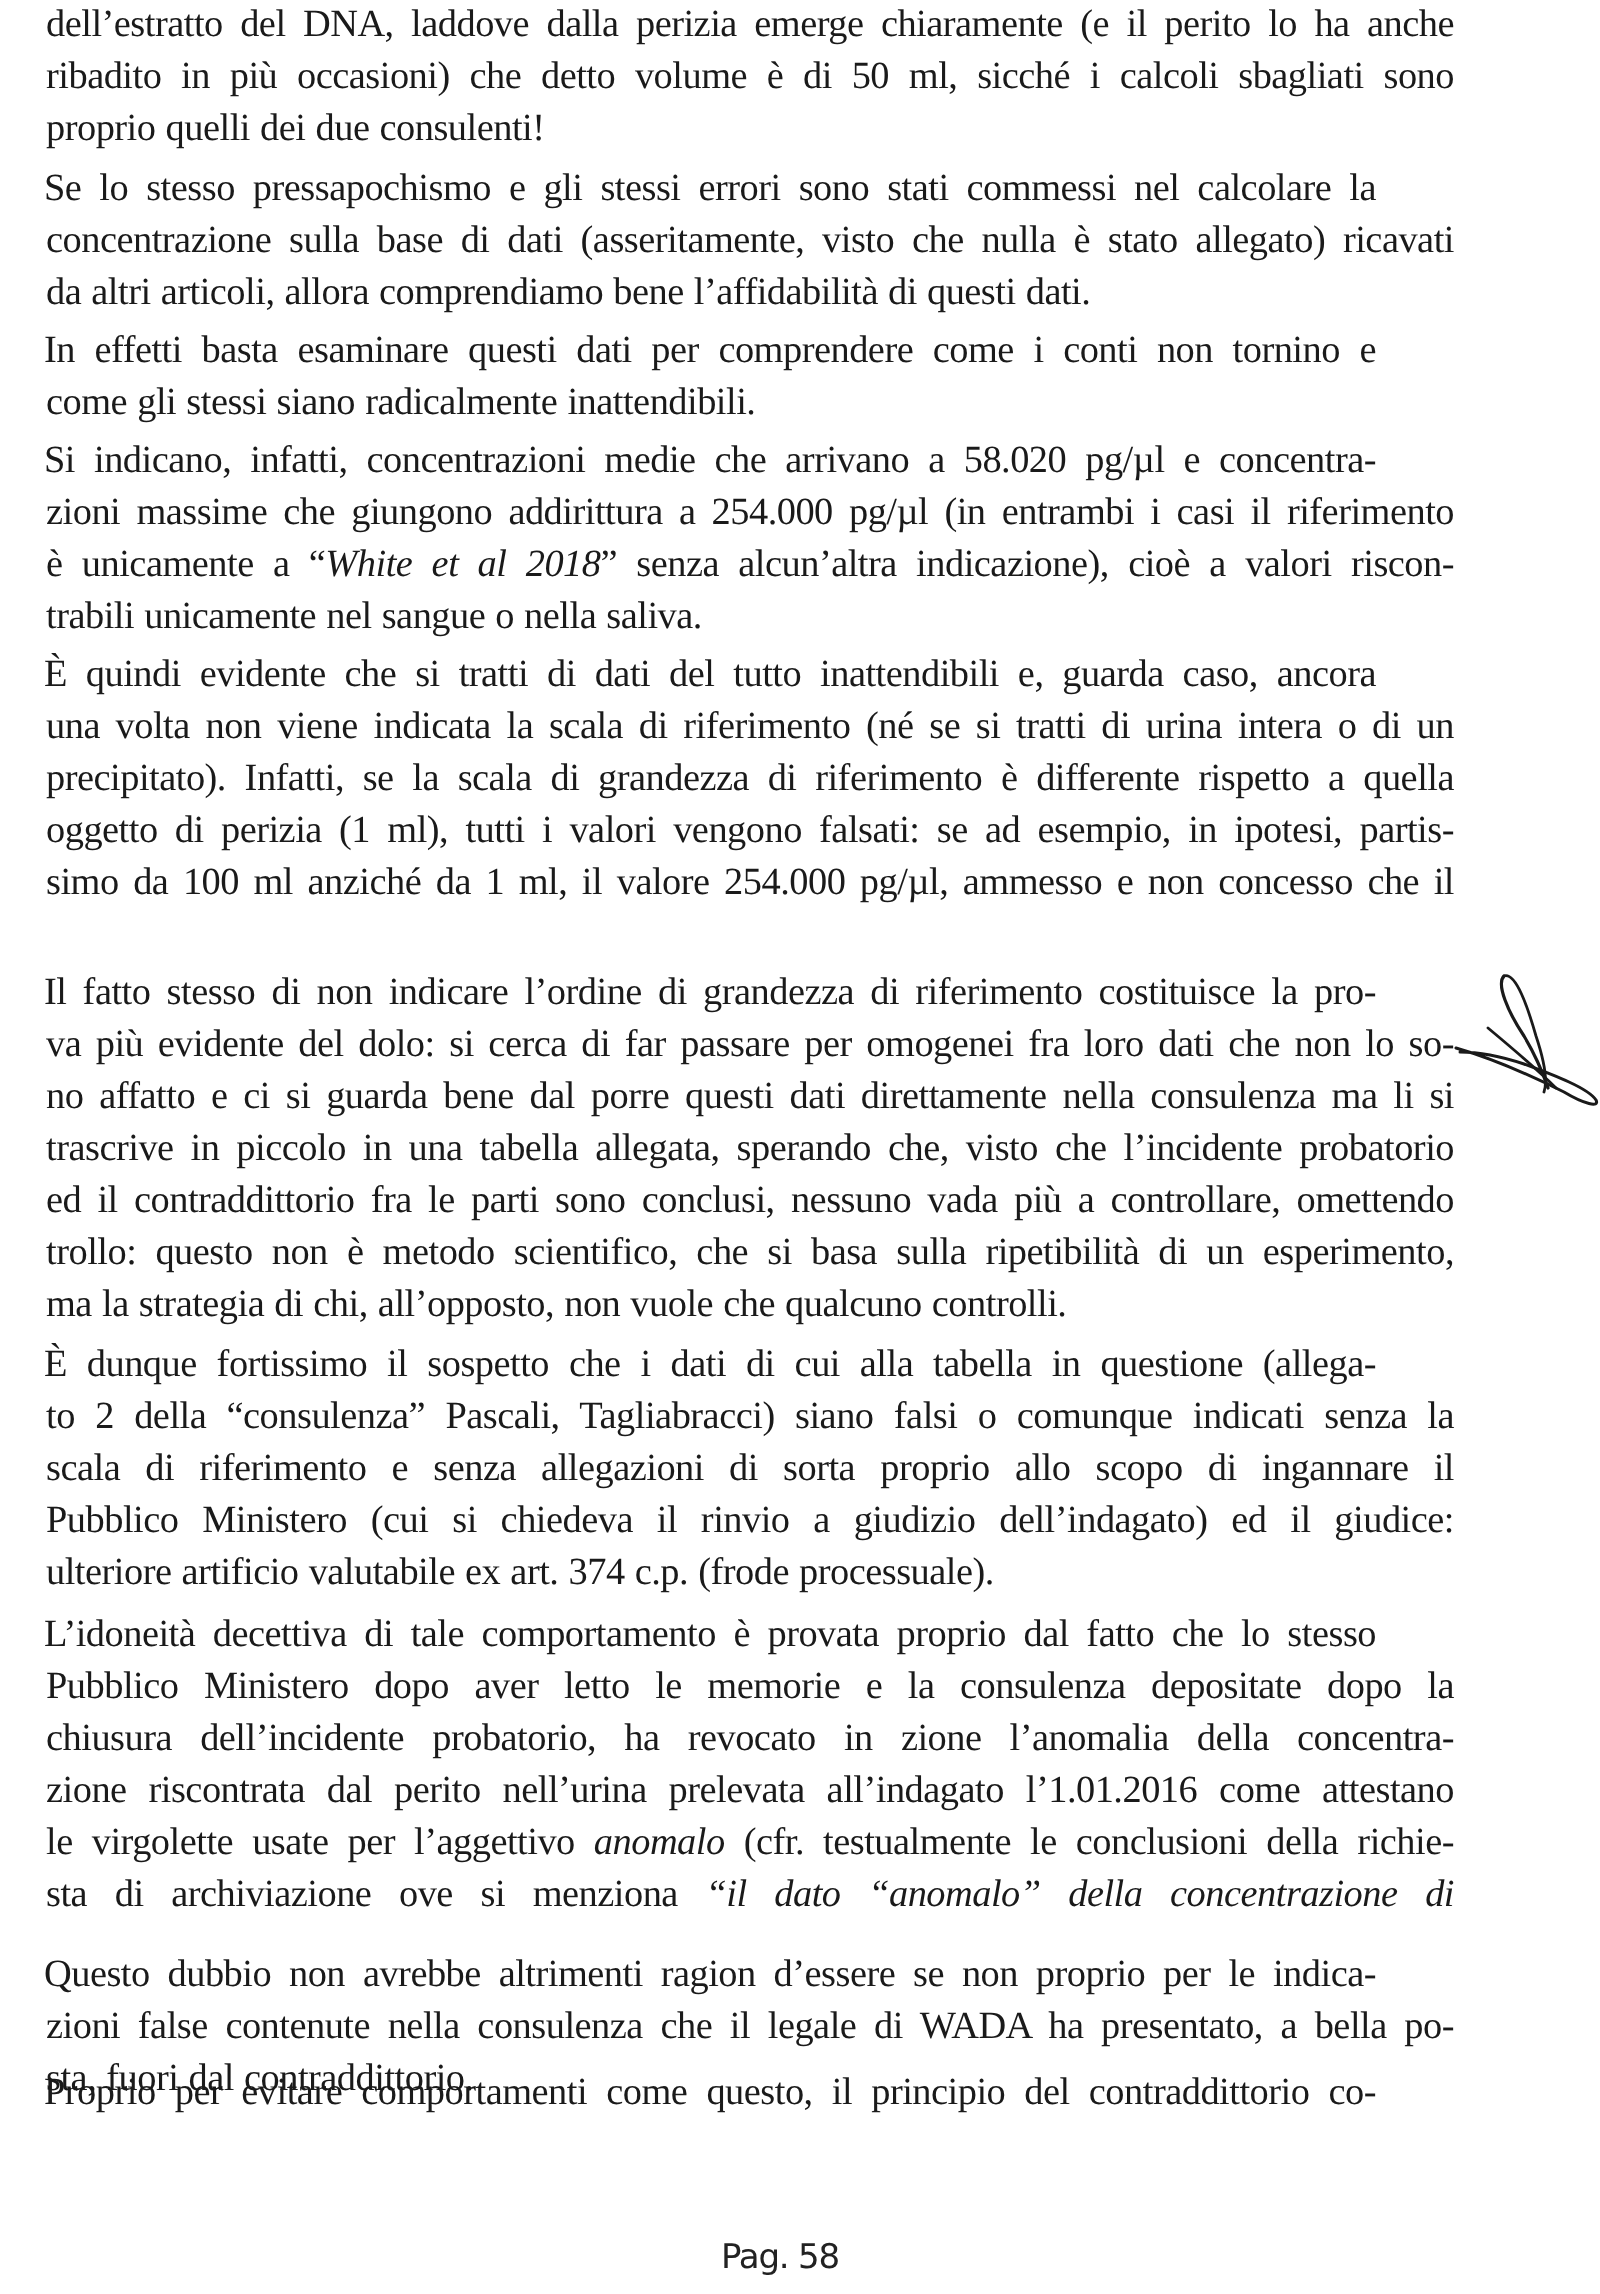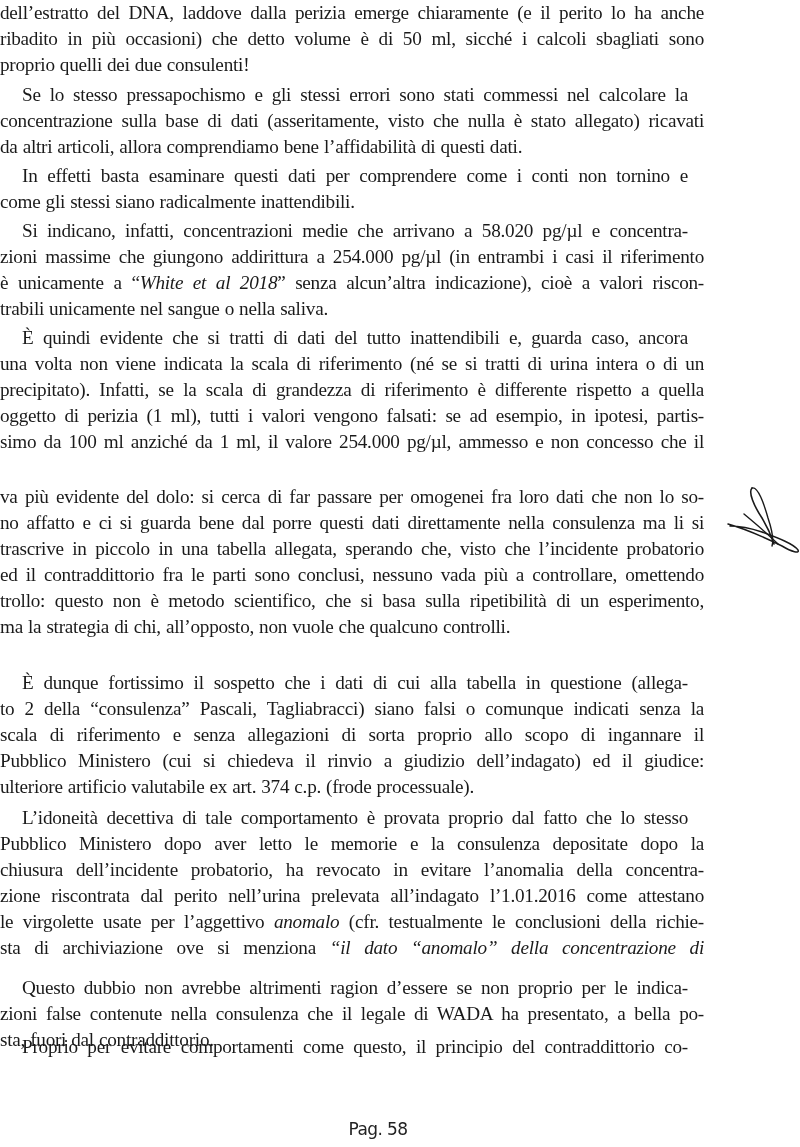--- a/index.html
+++ b/index.html
@@ -29,20 +29,21 @@
   .line {
     display: block;
     height: 26px;
     line-height: 26px;
     font-size: 19.2px;
     white-space: nowrap;
     text-align: justify;
     text-align-last: justify;
     letter-spacing: -0.25px;
     word-spacing: 0.5px;
+    padding-left: 23px;
   }
   .line.last {
     text-align-last: left;
   }
   .line.indent {
     padding-left: 22px;
     width: 666px;
   }
   .line.full {
     width: 704px;
@@ -52,20 +53,21 @@
   .footer {
     position: absolute;
     top: 1119px;
     left: 0;
     width: 756px;
     text-align: center;
     font-family: "DejaVu Sans", "Liberation Sans", sans-serif;
     font-size: 17px;
     letter-spacing: -0.6px;
     color: #222;
+    padding-left: 12px;
   }
   .signature {
     position: absolute;
     left: 722px;
     top: 484px;
     width: 80px;
     height: 72px;
   }
 </style>
 </head>
@@ -93,38 +95,39 @@
       <span class="line full last"><span>trabili unicamente nel sangue o nella saliva.</span></span>
     </div>
     <div class="para" style="top: 325px;">
       <span class="line indent"><span>È quindi evidente che si tratti di dati del tutto inattendibili e, guarda caso, ancora</span></span>
       <span class="line full"><span>una volta non viene indicata la scala di riferimento (né se si tratti di urina intera o di un</span></span>
       <span class="line full"><span>precipitato). Infatti, se la scala di grandezza di riferimento è differente rispetto a quella</span></span>
       <span class="line full"><span>oggetto di perizia (1 ml), tutti i valori vengono falsati: se ad esempio, in ipotesi, partis-</span></span>
       <span class="line full"><span>simo da 100 ml anziché da 1 ml, il valore 254.000 pg/µl, ammesso e non concesso che il</span></span>
     </div>
     <div class="para" style="top: 484px;">
+      <span class="line indent"><span>Il fatto stesso di non indicare l’ordine di grandezza di riferimento costituisce la pro-</span></span>
       <span class="line full"><span>va più evidente del dolo: si cerca di far passare per omogenei fra loro dati che non lo so-</span></span>
       <span class="line full"><span>no affatto e ci si guarda bene dal porre questi dati direttamente nella consulenza ma li si</span></span>
       <span class="line full"><span>trascrive in piccolo in una tabella allegata, sperando che, visto che l’incidente probatorio</span></span>
       <span class="line full"><span>ed il contraddittorio fra le parti sono conclusi, nessuno vada più a controllare, omettendo</span></span>
       <span class="line full"><span>trollo: questo non è metodo scientifico, che si basa sulla ripetibilità di un esperimento,</span></span>
       <span class="line full last"><span>ma la strategia di chi, all’opposto, non vuole che qualcuno controlli.</span></span>
     </div>
     <div class="para" style="top: 670px;">
       <span class="line indent"><span class="b">È dunque fortissimo il sospetto che i dati di cui alla tabella in questione</span><span> (allega-</span></span>
       <span class="line full"><span>to 2 della “consulenza” Pascali, Tagliabracci) </span><span class="b">siano falsi o comunque indicati senza la</span></span>
       <span class="line full"><span class="b">scala di riferimento e senza allegazioni di sorta proprio allo scopo di ingannare il</span></span>
       <span class="line full"><span class="b">Pubblico Ministero (cui si chiedeva il rinvio a giudizio dell’indagato) ed il giudice:</span></span>
       <span class="line full last"><span class="b">ulteriore artificio valutabile ex art. 374 c.p. (frode processuale).</span></span>
     </div>
     <div class="para" style="top: 805px;">
       <span class="line indent"><span>L’idoneità decettiva di tale comportamento è provata proprio dal fatto che lo stesso</span></span>
       <span class="line full"><span>Pubblico Ministero dopo aver letto le memorie e la consulenza </span><span class="b">depositate dopo la</span></span>
-      <span class="line full"><span class="b">chiusura dell’incidente probatorio</span><span>, ha revocato in evitare l’anomalia della concentra-</span></span>
+      <span class="line full"><span class="b">chiusura dell’incidente probatorio</span><span>, ha revocato in zione l’anomalia della concentra-</span></span>
       <span class="line full"><span>zione riscontrata dal perito nell’urina prelevata all’indagato l’1.01.2016 come attestano</span></span>
       <span class="line full"><span>le virgolette usate per l’aggettivo </span><span class="i">anomalo</span><span> (cfr. testualmente le conclusioni della richie-</span></span>
       <span class="line full"><span>sta di archiviazione ove si menziona </span><span class="i">“il dato </span><span class="b i">“anomalo”</span><span class="i"> della concentrazione di</span></span>
     </div>
     <div class="para" style="top: 975px;">
       <span class="line indent"><span>Questo dubbio non avrebbe altrimenti ragion d’essere se non proprio per le indica-</span></span>
       <span class="line full"><span>zioni false contenute nella consulenza che il legale di WADA ha presentato, a bella po-</span></span>
       <span class="line full last"><span>sta, fuori dal contraddittorio.</span></span>
     </div>
     <div class="para" style="top: 1034px;">

